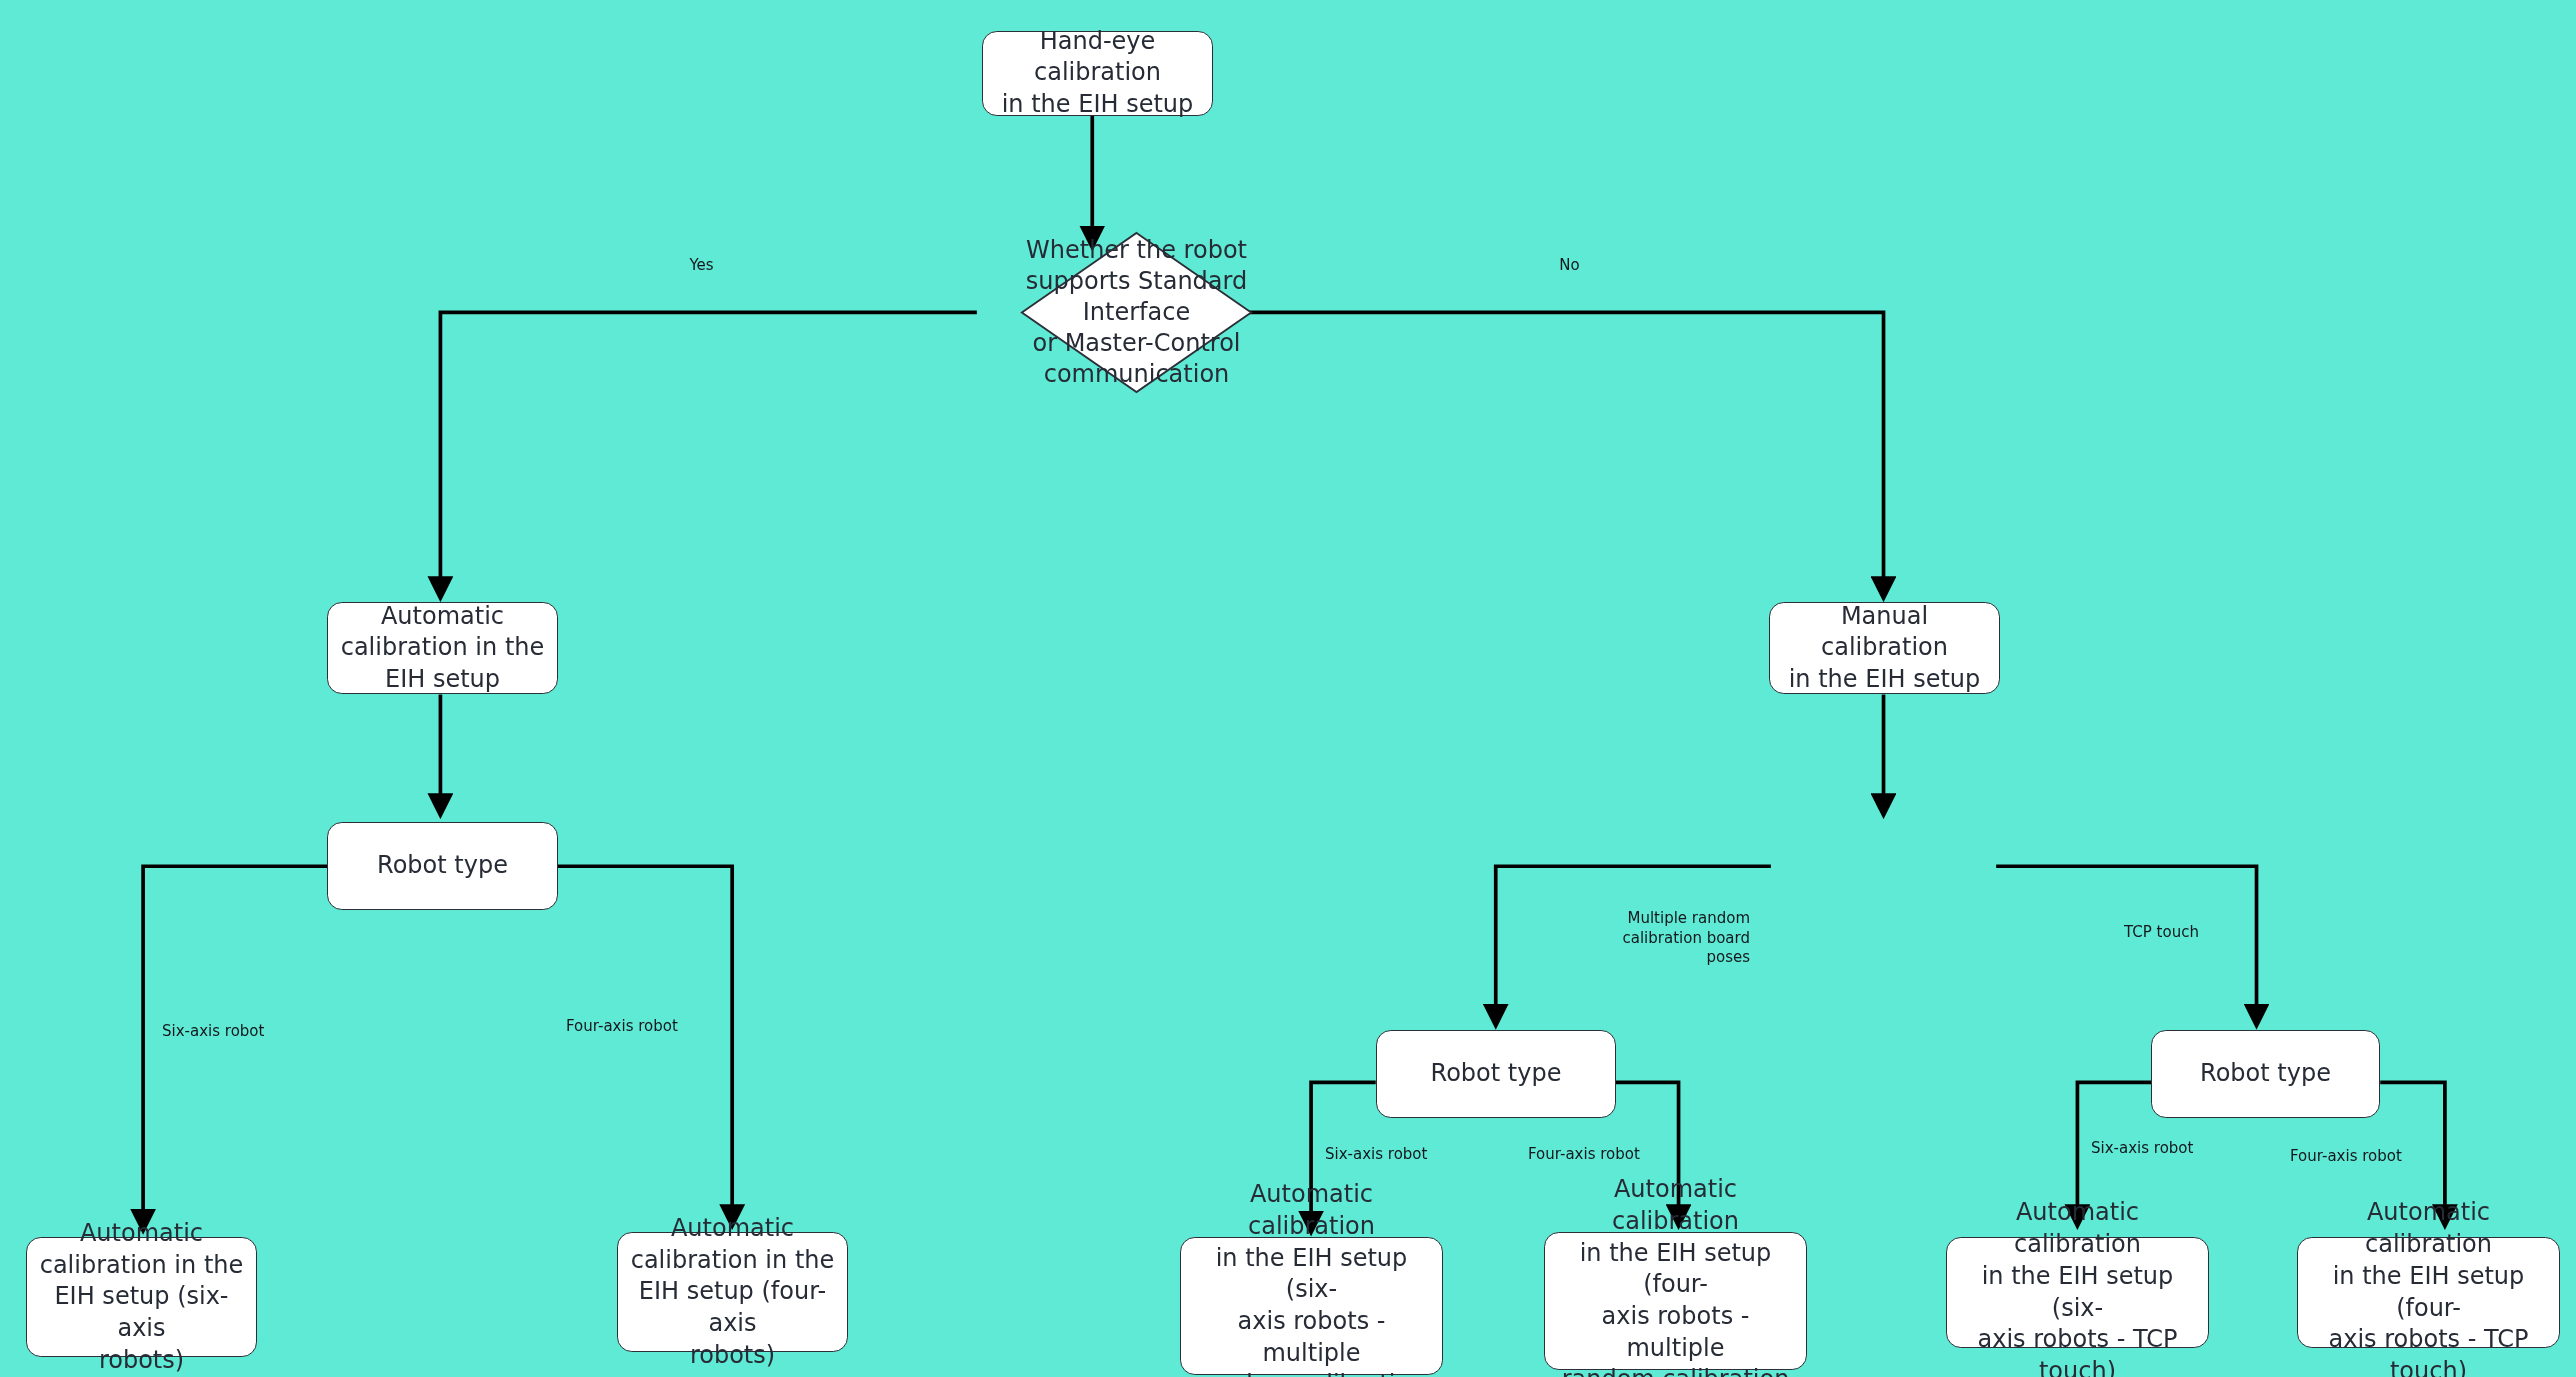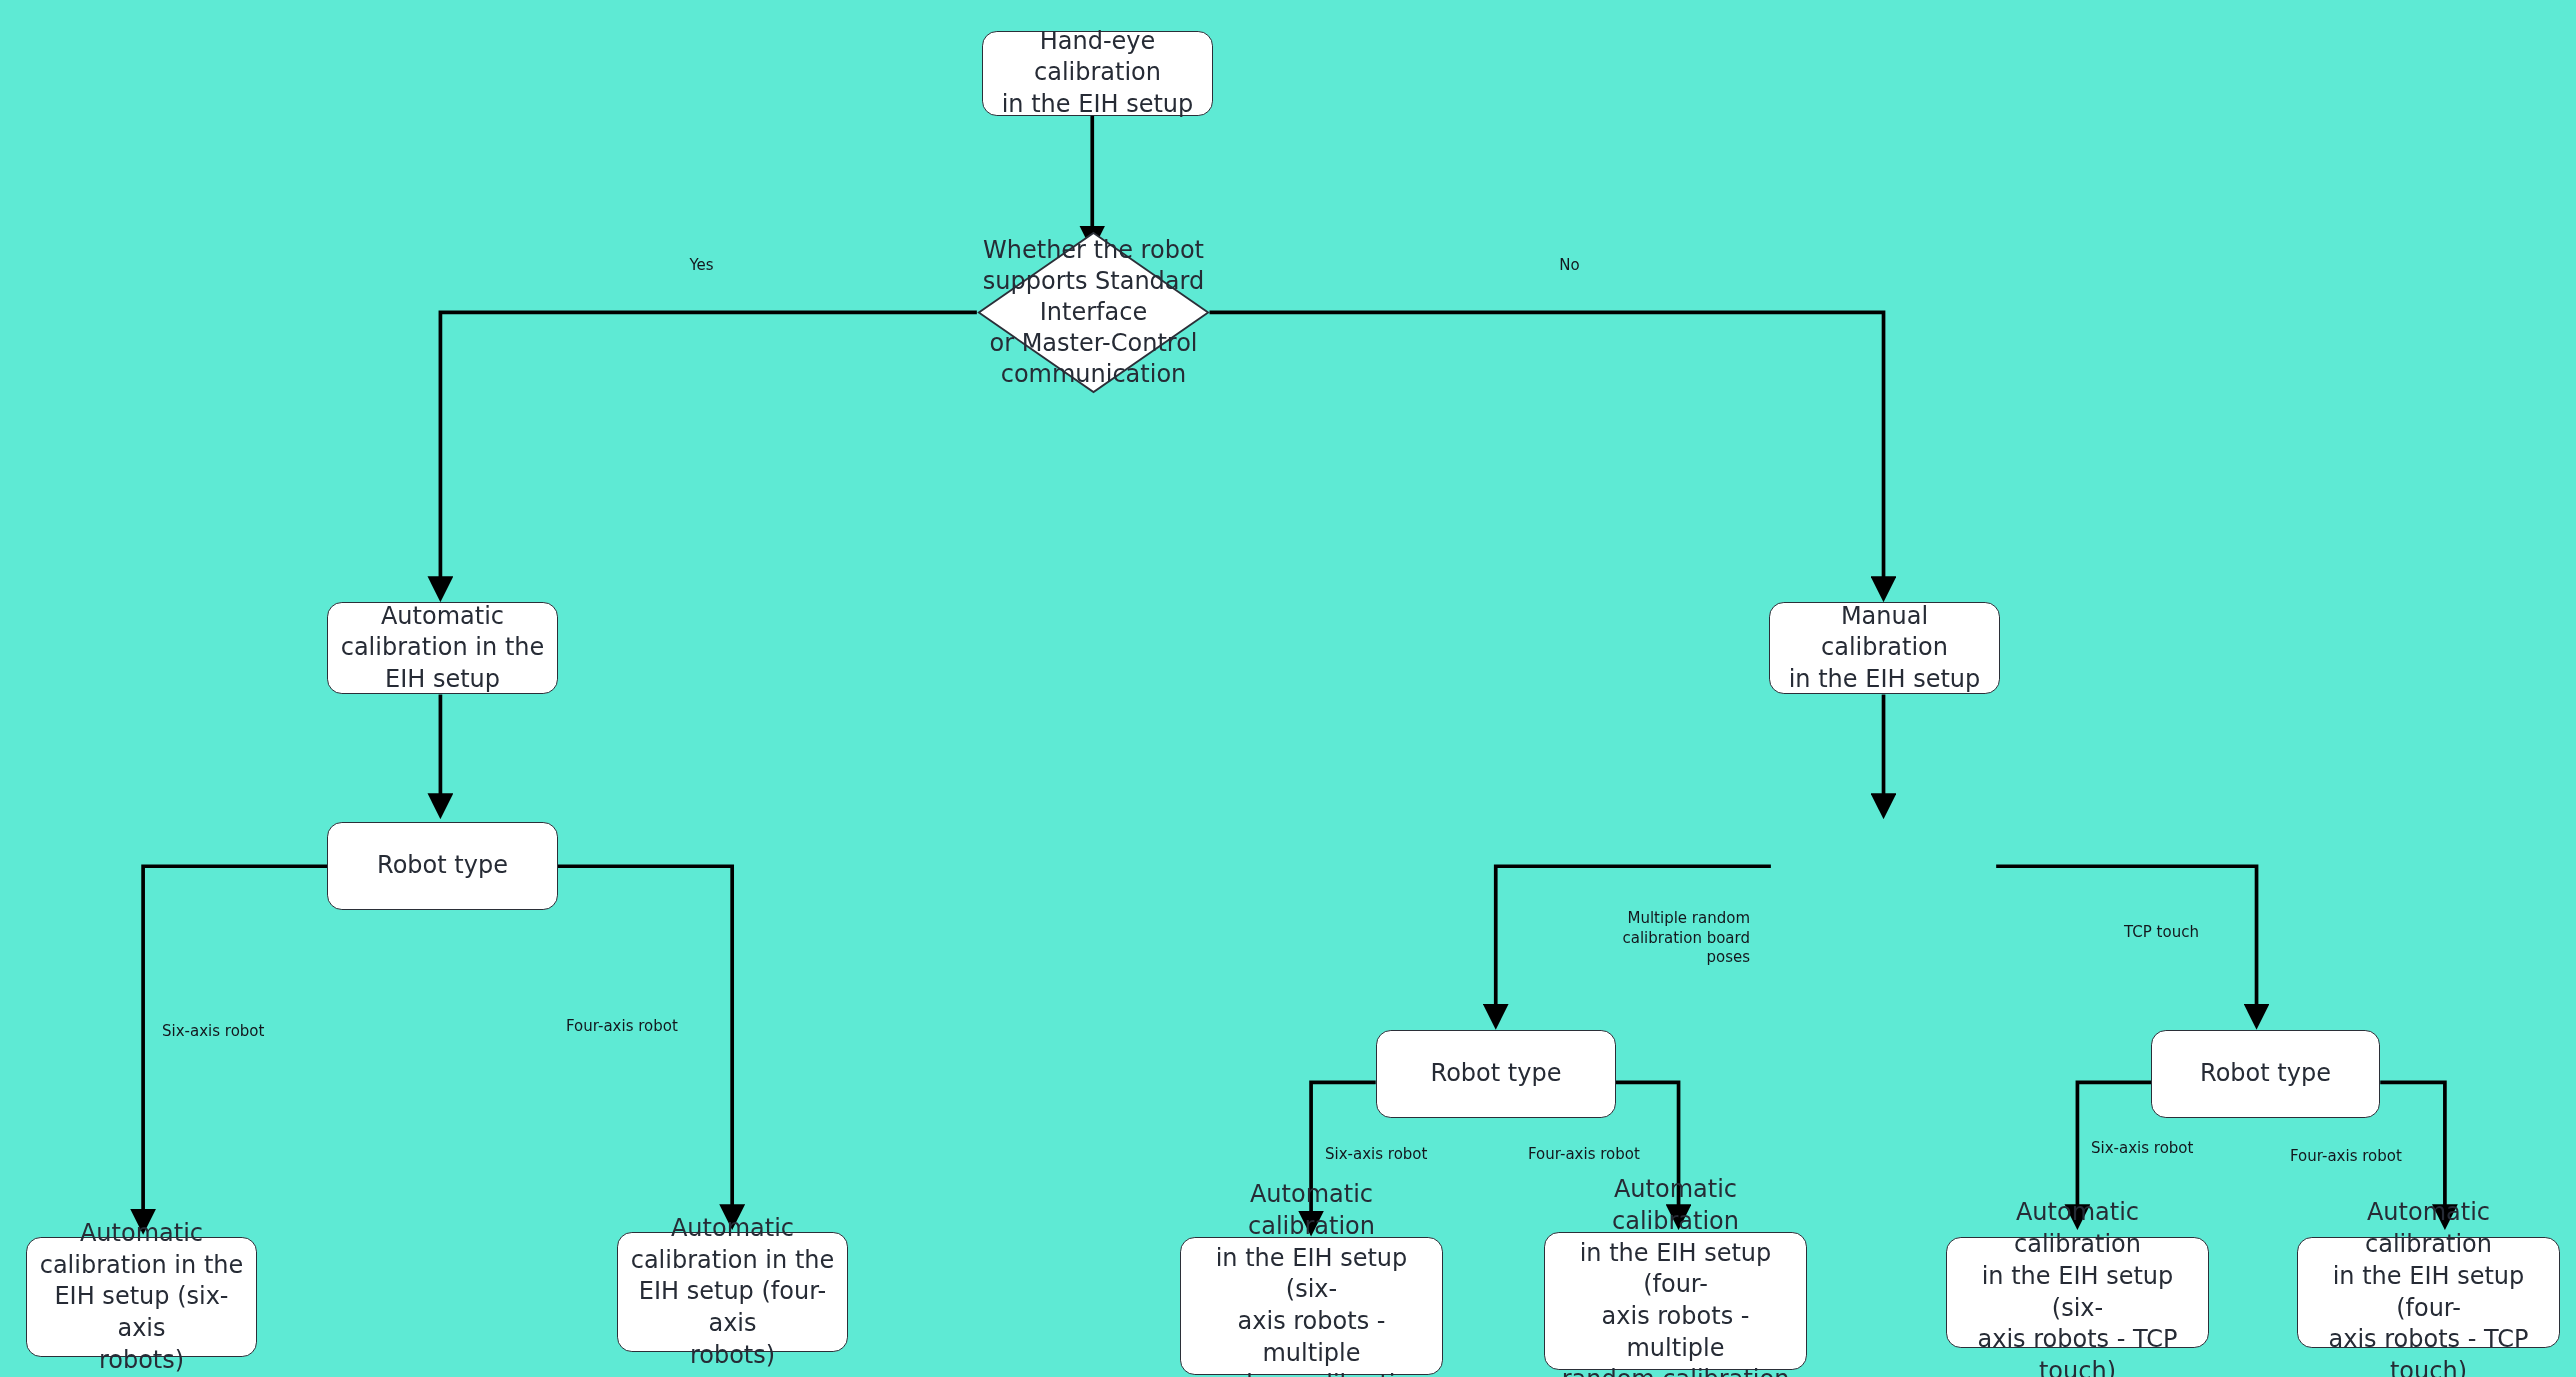--- a/index.html
+++ b/index.html
@@ -38,20 +38,21 @@
     color: #262b35;
     font-size: 24px;
     line-height: 1.32;
     padding: 3.7px 9.2px;
     white-space: pre-line;
     z-index: 3;
   }
   .decision-wrap {
     position: absolute;
     z-index: 3;
+    margin-left: 43px;
   }
   .decision-shape {
     position: absolute;
     left: 0;
     top: 0;
   }
   .decision-label {
     position: absolute;
     left: 0;
     top: 0;

